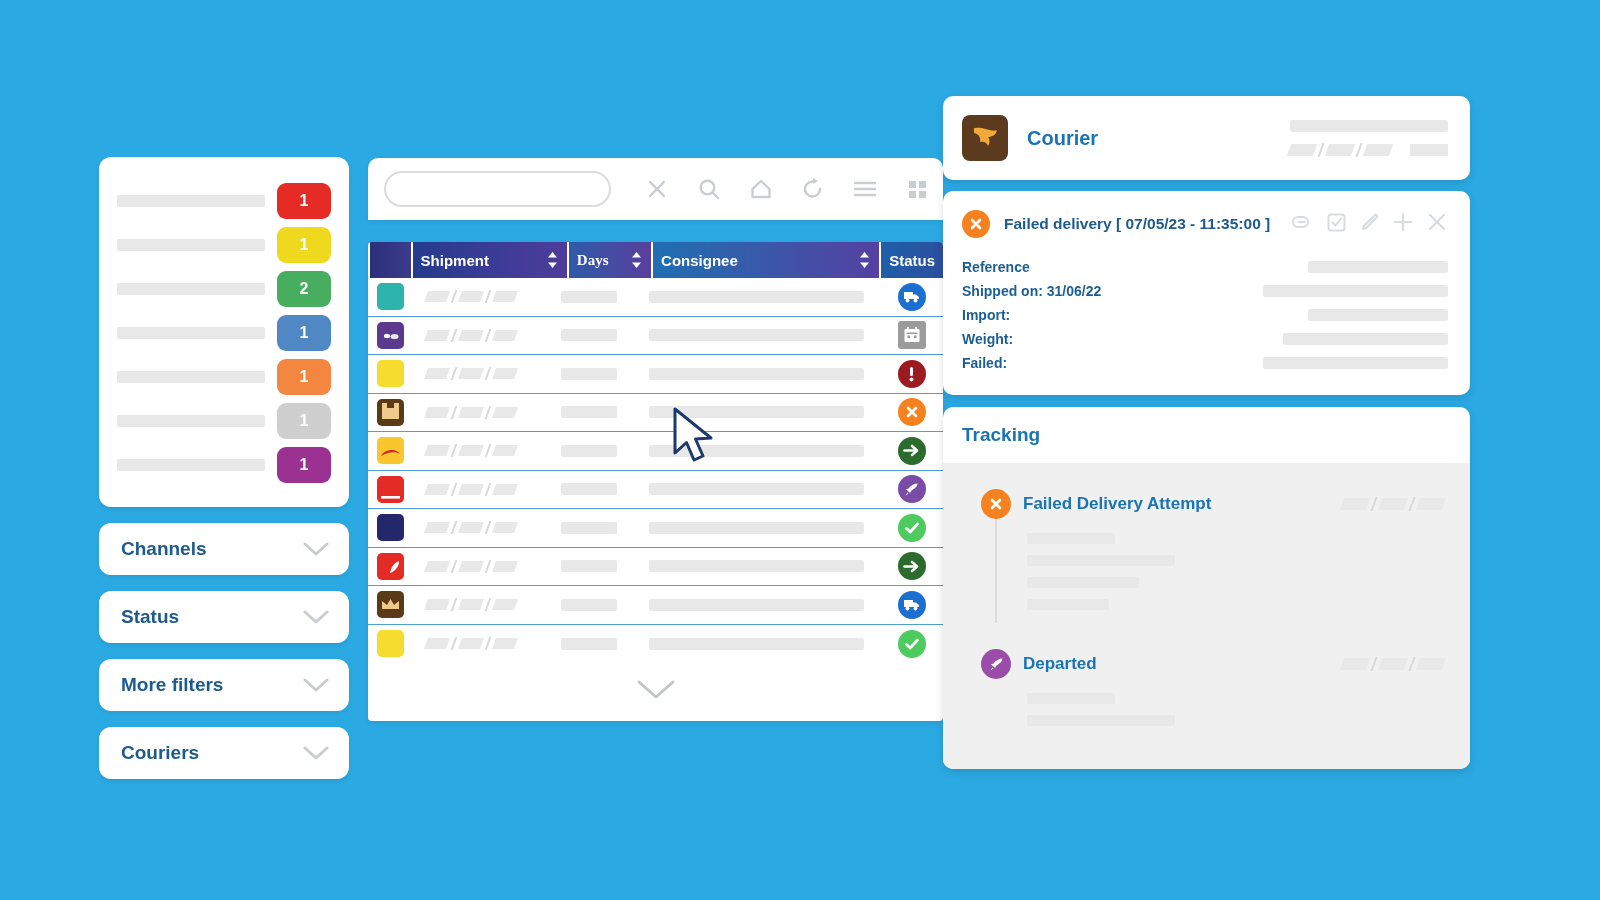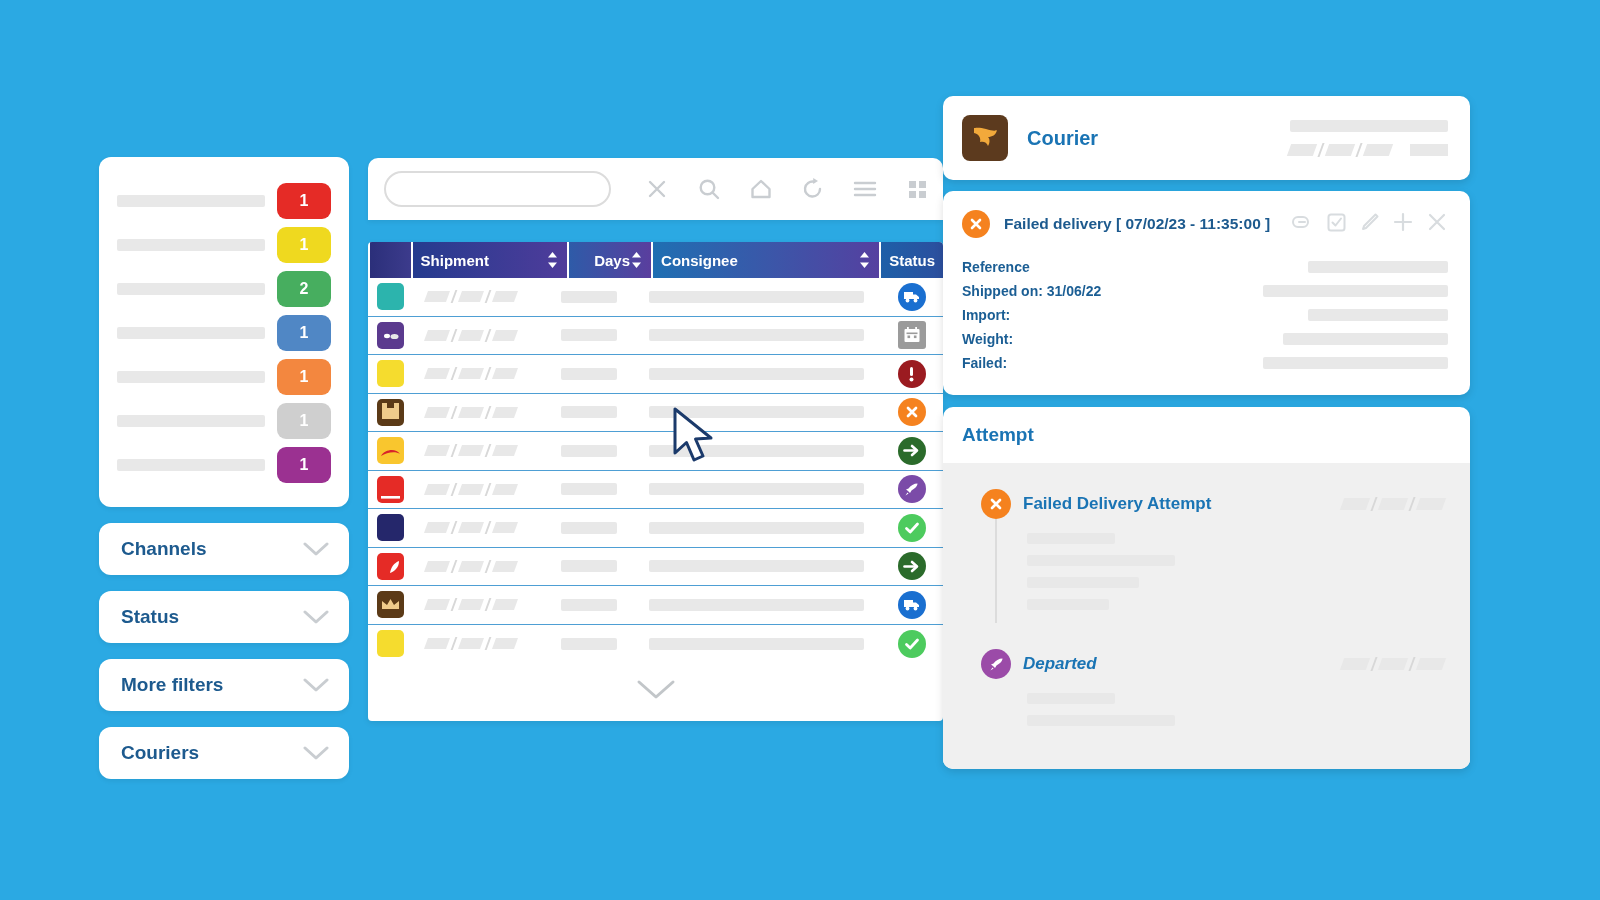--- a/index.html
+++ b/index.html
@@ -67,21 +67,21 @@
     box-shadow: 0 2px 6px rgba(0,0,0,.09);
     overflow: hidden;
   }
   .thead { display: flex; height: 36px; gap: 2px; padding: 0 0 0 2px; }
   .th {
     display: flex; align-items: center; color: #fff;
     font-size: 15px; font-weight: bold; padding: 0 8px;
   }
   .th.c0 { width: 42px; background: linear-gradient(90deg,#2B2F7A,#3C3B8C); }
   .th.c1 { width: 162px; background: linear-gradient(90deg,#253B8E,#4F3C9B); justify-content: space-between; gap: 44px; }
-  .th.c2 { width: 86px;  background: linear-gradient(90deg,#2E5BA8,#5A3E9E); justify-content: flex-end; }
+  .th.c2 { width: 86px;  background: linear-gradient(90deg,#2E5BA8,#5A3E9E); justify-content: space-between; font-family: Liberation Serif, serif; }
   .th.c3 { width: 238px; background: linear-gradient(90deg,#1F6FB2,#5540A0); justify-content: space-between; }
   .th.c4 { width: 63px;  background: linear-gradient(90deg,#1E5FA8,#2C4F9E); }
   .sortic { width: 13px; height: 20px; flex: none; }
 
   .trow {
     display: flex; align-items: center; height: 38.5px;
     border-bottom: 1.5px solid #4E9FD4; gap: 2px; padding-left: 2px;
   }
   .trow:last-child { border-bottom: none; }
   .cell-logo { width: 42px; display: flex; align-items: center; justify-content: center; }
@@ -631,21 +631,21 @@
       </div>
     </div>
 
     <div class="card info-card">
       <div class="info-head">
         <span class="orangex">
           <svg width="14" height="14" viewBox="0 0 14 14">
               <path d="M3 3 L11 11 M11 3 L3 11" stroke="#fff" stroke-width="2.6" stroke-linecap="round"></path>
             </svg>
         </span>
-        <span class="info-title">Failed delivery [ 07/02/23 - 11:35:00 ]</span>
+        <span class="info-title">Failed delivery [ 07/05/23 - 11:35:00 ]</span>
         <span class="info-acts">
           <span>
             <svg width="26" height="18" viewBox="0 0 26 18">
                 <path d="M11 9 H17" stroke="#D8DCDF" stroke-width="2" stroke-linecap="round"></path>
                 <path d="M10 4 A5 5 0 0 0 10 14 H15 A5 5 0 0 0 15 4 H10" stroke="#D8DCDF" stroke-width="2" fill="none"></path>
               </svg>
           </span>
           <span>
             <svg width="22" height="21" viewBox="0 0 22 21">
                 <rect x="2.5" y="2.5" width="16" height="16" rx="2.5" stroke="#D8DCDF" stroke-width="2" fill="none"></rect>
@@ -688,21 +688,21 @@
           </div>
           <div class="info-row">
             <span class="info-lbl">Failed:</span>
             <span class="ph" style="width: 185px;"></span>
           </div>
         </div>
     </div>
 
     <div class="card track-card">
       <div class="track-head">
-        <span class="track-title">Attempt</span>
+        <span class="track-title">Tracking</span>
       </div>
       <div class="track-body" id="trackBody">
           <div class="ev">
             <div class="ev-head">
               <div class="ev-ic" style="background: rgb(245, 130, 31);">
                 <svg width="14" height="14" viewBox="0 0 14 14">
                   <path d="M3 3 L11 11 M11 3 L3 11" stroke="#fff" stroke-width="2.7" stroke-linecap="round"></path>
                 </svg>
               </div>
               <div class="ev-name">Failed Delivery Attempt</div>
@@ -714,21 +714,21 @@
                 <i style="width:26px;height:12px;"></i>
               </div>
             </div>
             <div class="ev-lines">
               <div class="ph" style="width: 88px;"></div>
               <div class="ph" style="width: 148px;"></div>
               <div class="ph" style="width: 112px;"></div>
               <div class="ph" style="width: 82px;"></div>
             </div>
           </div>
-          <div class="ev" style="margin-top: 26px; font-style: italic;">
+          <div class="ev" style="margin-top: 26px;">
             <div class="ev-head">
               <div class="ev-ic" style="background: rgb(155, 75, 168);">
                 <svg width="17" height="17" viewBox="0 0 17 17">
                   <path d="M14.5 2.5 C11 2.5 7.5 4.5 5.5 7.5 L3 8.5 L5 10 L7 12 L8.5 9.5 C11.5 7.5 14.5 5.5 14.5 2.5 Z" fill="#fff"></path>
                   <path d="M4.5 11.5 L2.5 14.5 L5.5 12.5 Z" fill="#fff"></path>
                 </svg>
               </div>
               <div class="ev-name">Departed</div>
               <div class="ev-date skew">
                 <i style="width:26px;height:12px;"></i>

